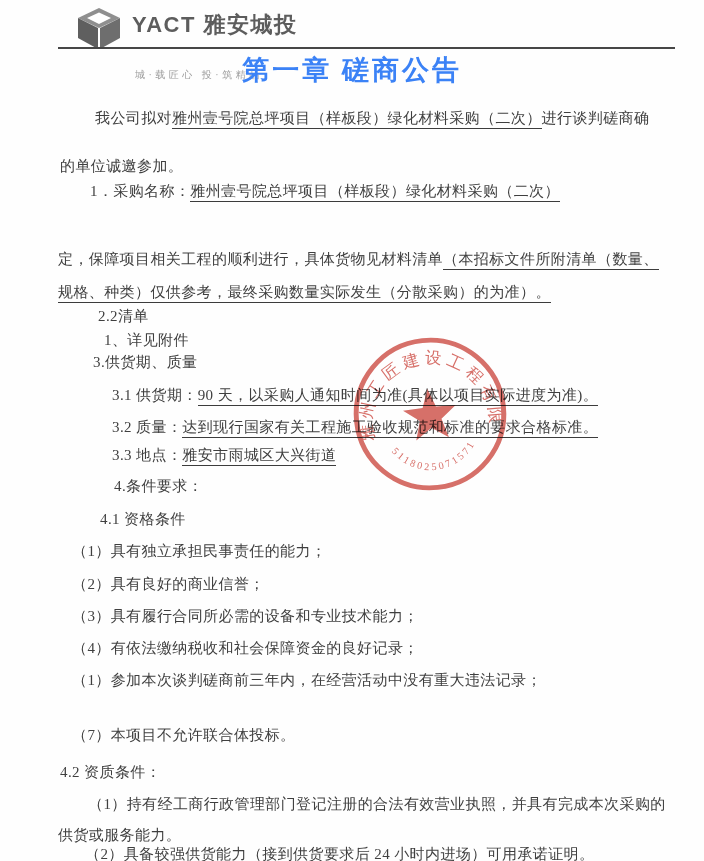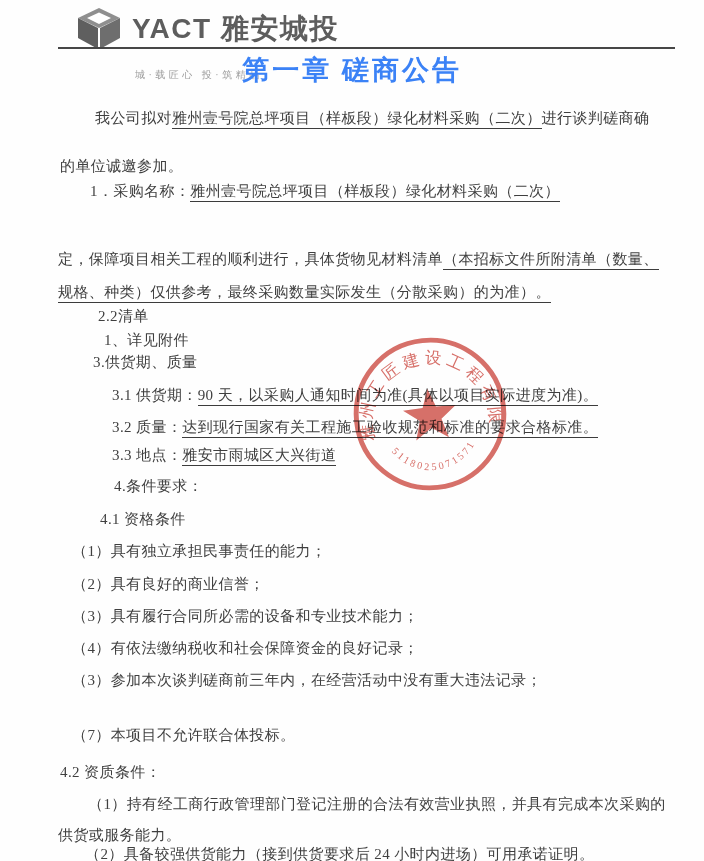--- a/index.html
+++ b/index.html
@@ -8,21 +8,21 @@
     background:#ffffff;
     font-family:"Liberation Serif","DejaVu Serif",serif;
     color:#3f3f3f;
     overflow:hidden;
   }
   .page{position:relative;width:704px;height:861px;background:#fefefe;overflow:hidden;}
 
   
   .logo-wrap{position:absolute;top:4px;left:74px;height:46px;}
   .logo-cube{position:absolute;top:1px;left:0;}
-  .brand{position:absolute;top:6px;left:58px;font-size:28px;font-weight:bold;
+  .brand{position:absolute;top:6px;left:58px;font-size:22px;font-weight:bold;
          color:#5d5d5d;letter-spacing:1.5px;white-space:nowrap;
          font-family:"Liberation Sans","DejaVu Sans",sans-serif;}
   .tagline{position:absolute;top:32px;left:61px;font-size:10px;color:#9d9d9d;
            letter-spacing:3.5px;white-space:nowrap;margin-top:32px;}
   .header-rule{position:absolute;top:47px;left:58px;width:617px;height:2px;background:#474747;}
 
   
   .doc-title{position:absolute;top:52px;left:0;width:100%;text-align:center;
              font-size:27px;font-weight:bold;letter-spacing:3px;color:#3b82f6;}
 
@@ -85,21 +85,21 @@
     <span class="b">3.3 地点：</span><span class="u">雅安市雨城区大兴街道</span>
   </div>
 
   <div class="ln b" style="top:477px;left:114px">4.条件要求：</div>
   <div class="ln" style="top:510px;left:100px">4.1 资格条件</div>
 
   <div class="ln" style="top:542px;left:72px">（1）具有独立承担民事责任的能力；</div>
   <div class="ln" style="top:575px;left:72px">（2）具有良好的商业信誉；</div>
   <div class="ln" style="top:607px;left:72px">（3）具有履行合同所必需的设备和专业技术能力；</div>
   <div class="ln" style="top:639px;left:72px">（4）有依法缴纳税收和社会保障资金的良好记录；</div>
-  <div class="ln" style="top:671px;left:72px">（3）参加本次谈判磋商前三年内，在经营活动中没有重大违法记录；</div>
+  <div class="ln" style="top:671px;left:72px">（1）参加本次谈判磋商前三年内，在经营活动中没有重大违法记录；</div>
   <div class="ln" style="top:726px;left:72px">（7）本项目不允许联合体投标。</div>
 
   <div class="ln" style="top:763px;left:60px">4.2 资质条件：</div>
   <div class="ln" style="top:795px;left:88px">（1）持有经工商行政管理部门登记注册的合法有效营业执照，并具有完成本次采购的</div>
   <div class="ln" style="top:826px;left:58px">供货或服务能力。</div>
   <div class="ln" style="top:845px;left:85px">（2）具备较强供货能力（接到供货要求后 24 小时内进场）可用承诺证明。</div>
 
   <svg class="stamp" viewBox="0 0 200 200">
     <circle cx="100" cy="100" r="90" fill="none" stroke-width="6" stroke="#cf5048"></circle>
     <polygon points="100,69 108.2,91.7 132.3,92.5 113.3,107.3 120,130.5 100,117 80,130.5 86.7,107.3 67.7,92.5 91.8,91.7" fill="#cf5048"></polygon>

